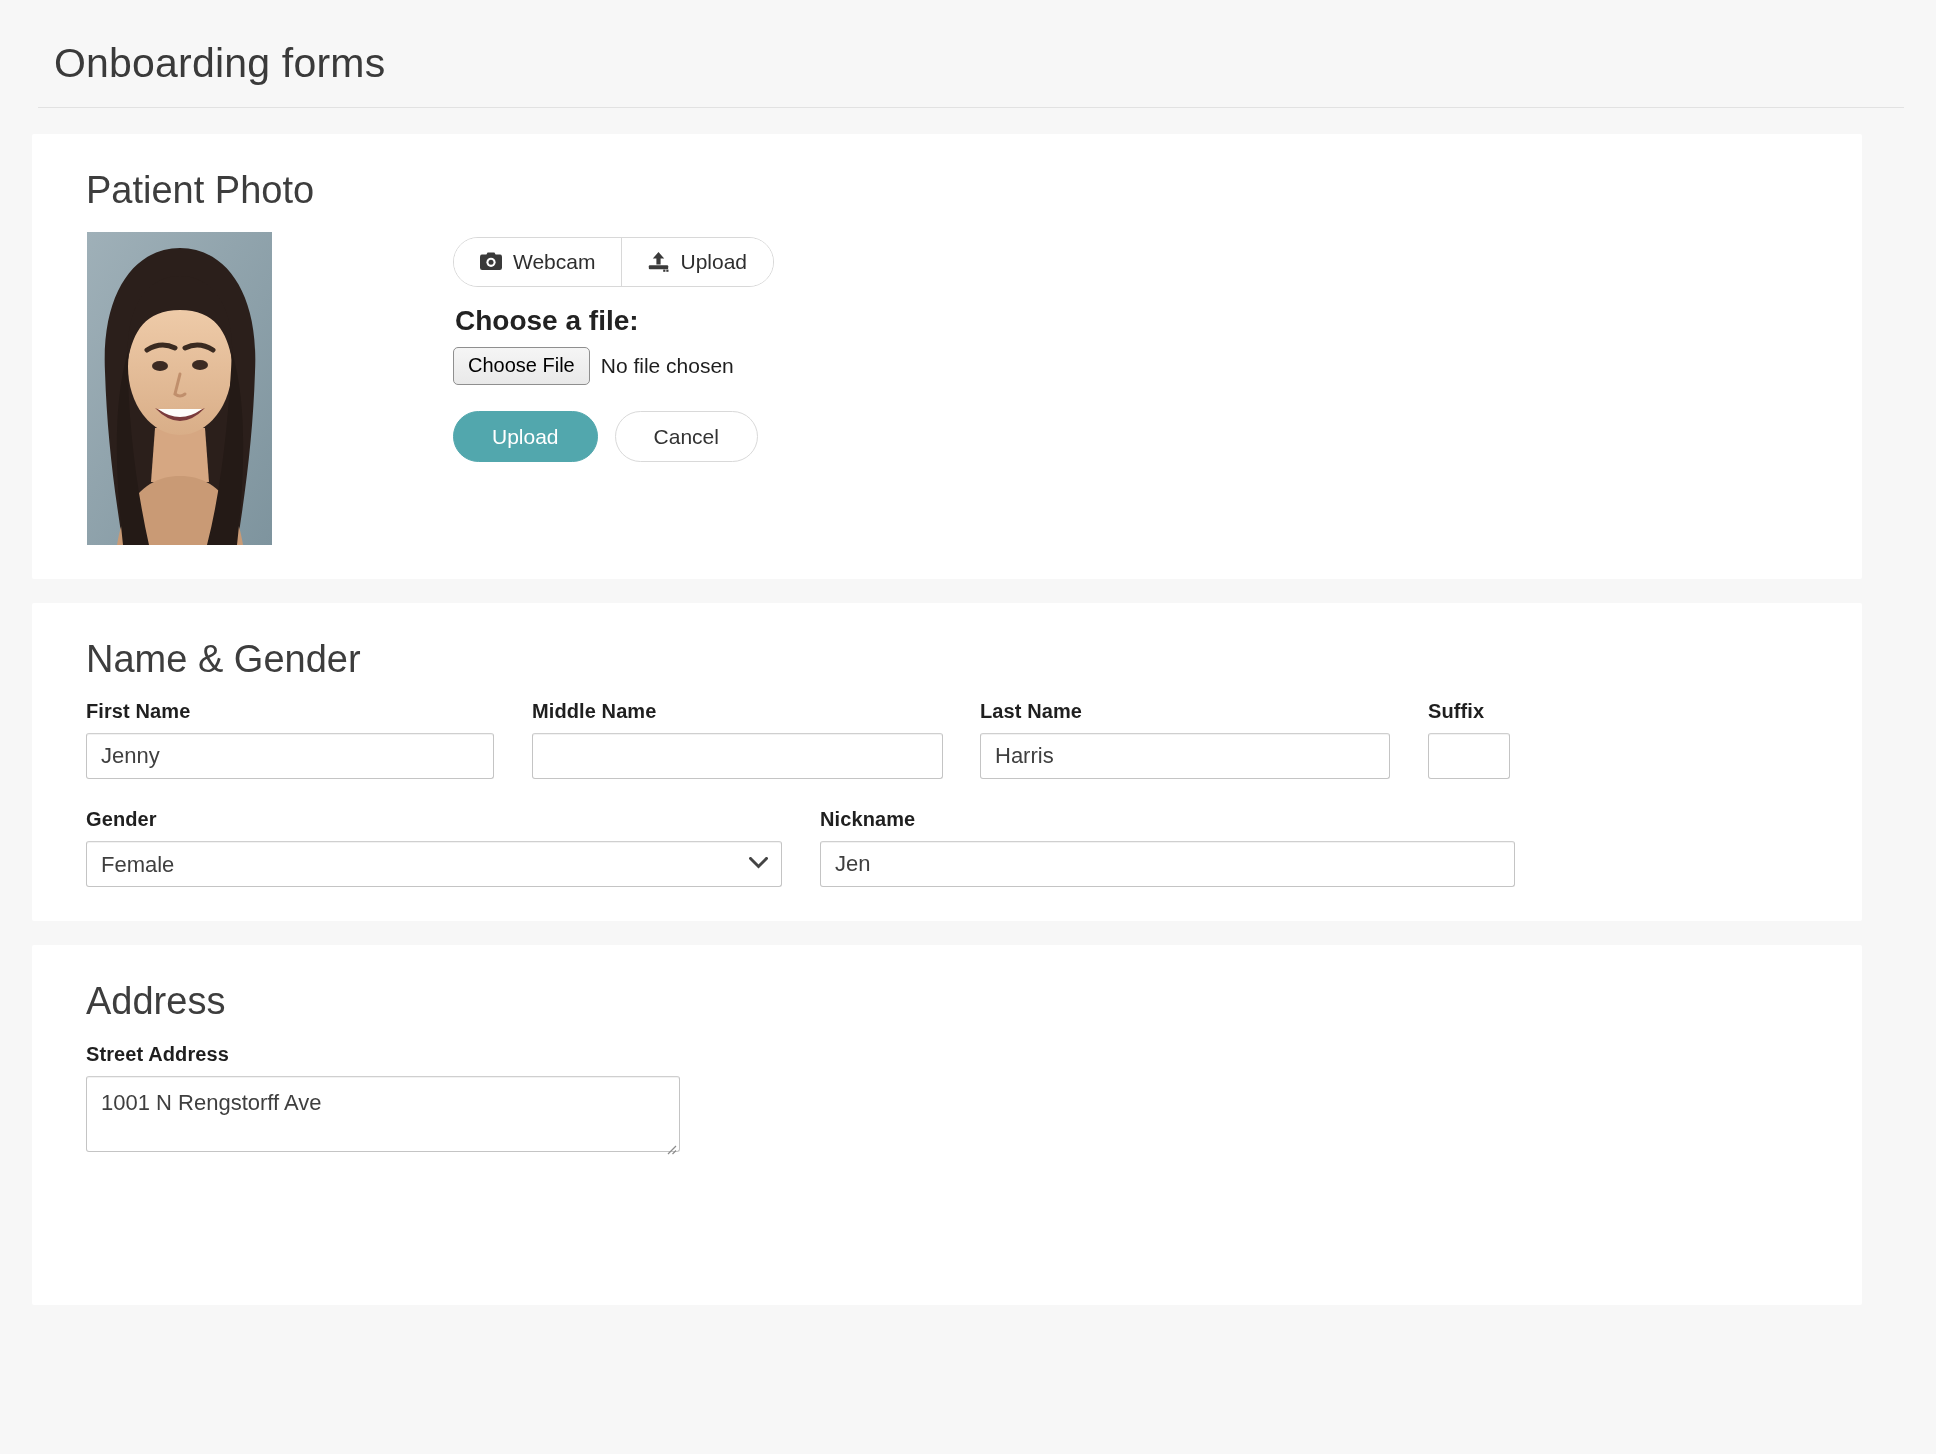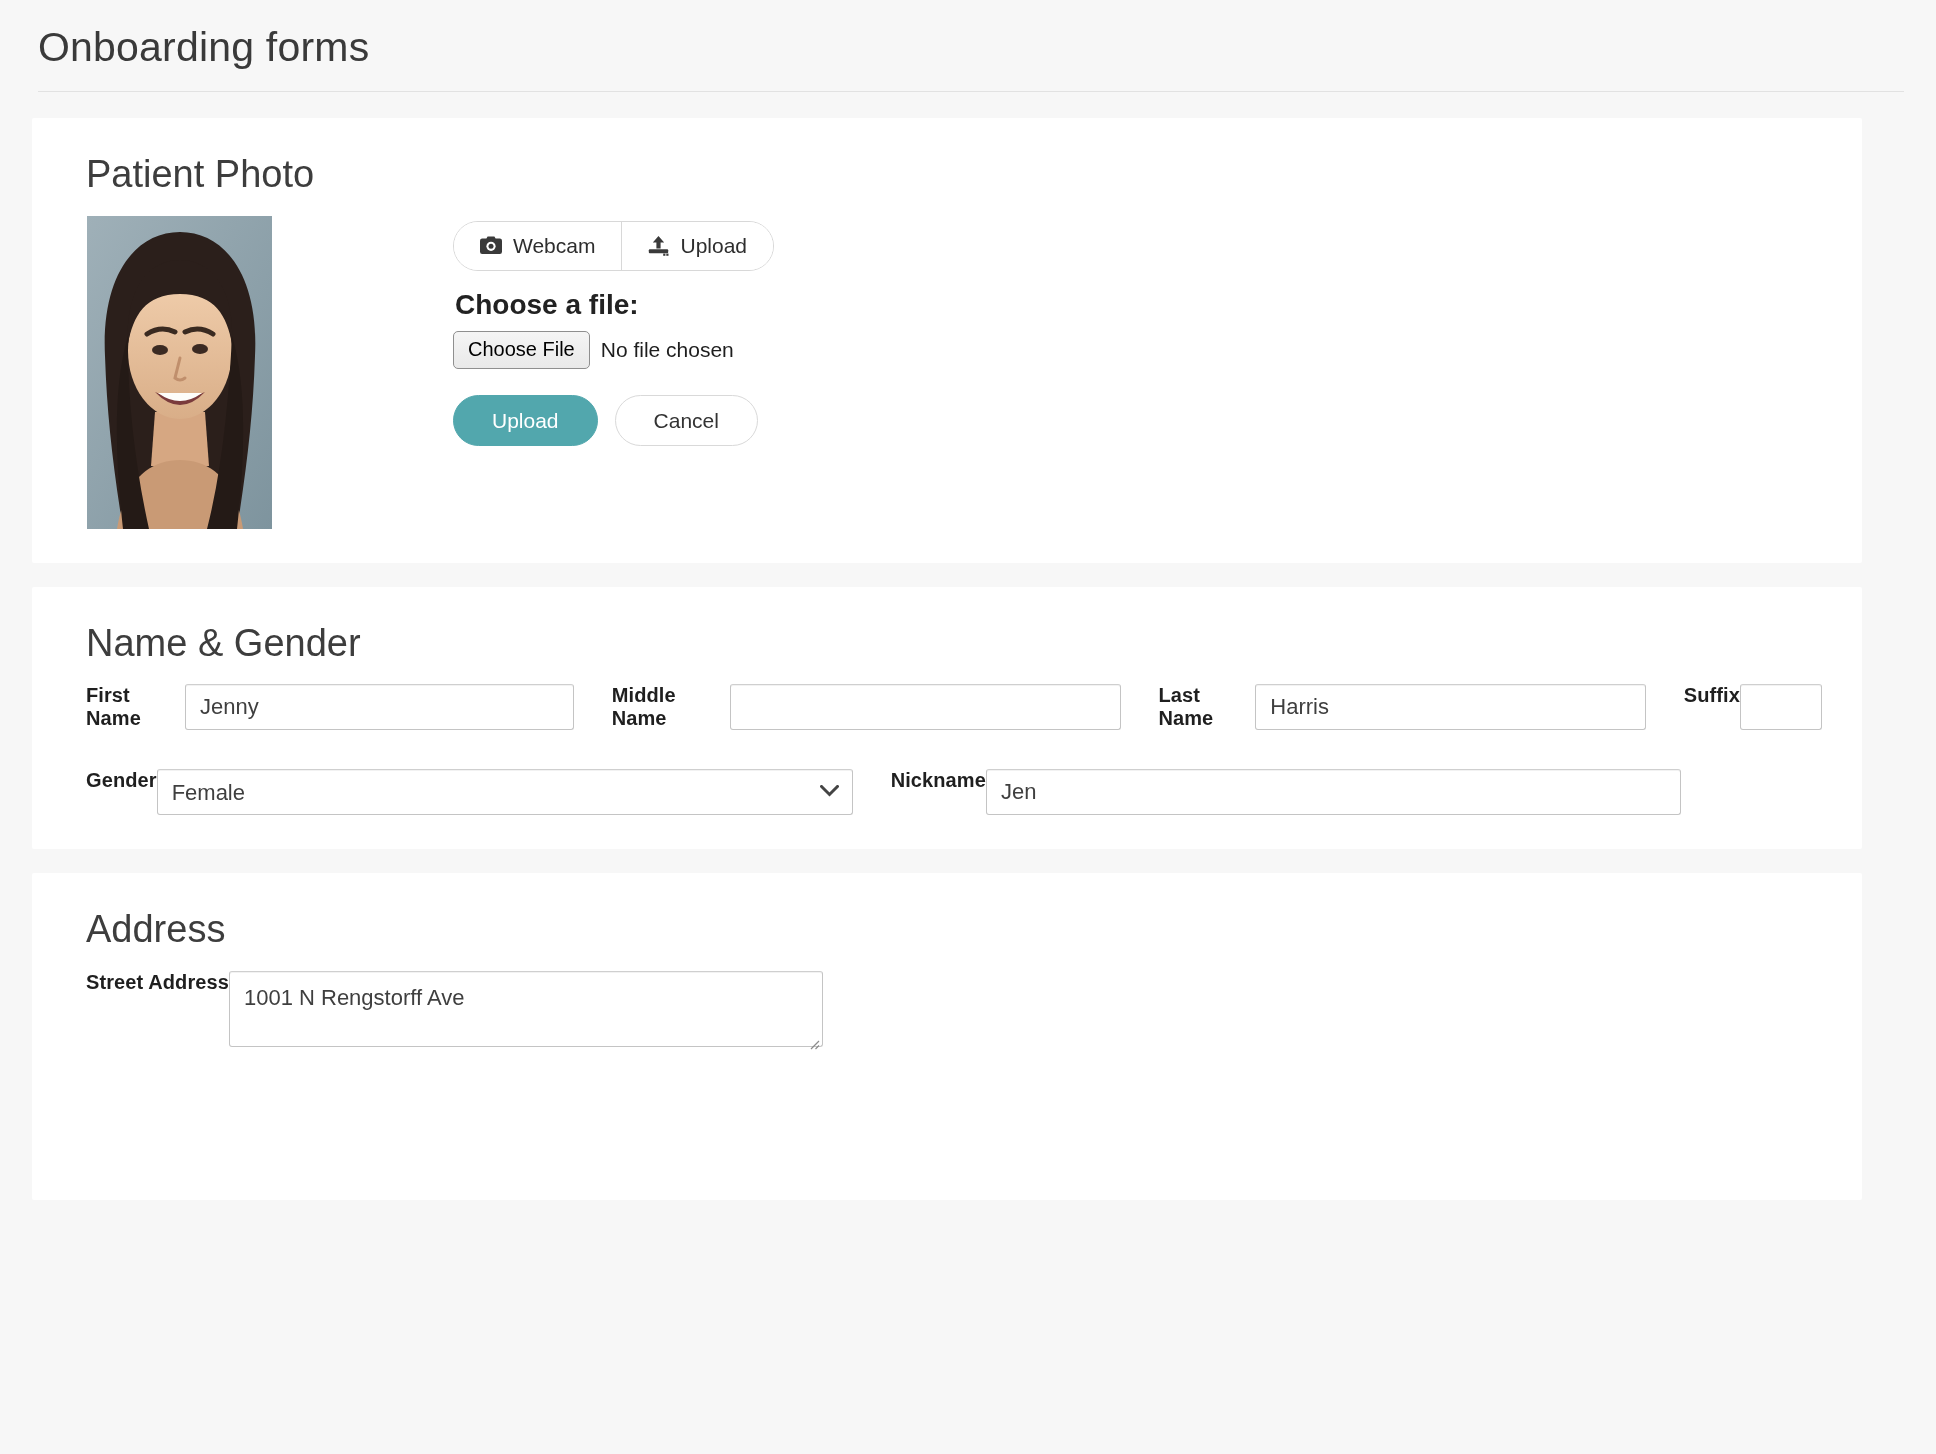--- a/index.html
+++ b/index.html
@@ -16,21 +16,21 @@
   
   .page-header {
     padding: 22px 40px 0 38px;
   }
   .page-title {
     font-size: 41px;
     font-weight: 300;
     color: #3a3a3a;
     letter-spacing: 0.2px;
     line-height: 1.25;
-    margin: 0;
+    margin: 16px;
   }
   .header-rule {
     margin: 18px 32px 0 38px;
     height: 1px;
     background: #e2e2e2;
   }
 
   
   .card {
     background: #ffffff;
@@ -112,21 +112,21 @@
     border: 1px solid #52a7ad;
   }
   .btn-secondary {
     background: #ffffff;
     color: #333;
     border: 1px solid #d9d9d9;
   }
 
   
   .field-row { display: flex; margin-left: 32px; }
-  .field { display: flex; flex-direction: row; }
+  .field { display: flex; flex-direction: column; }
   .field-label {
     font-size: 20px;
     font-weight: bold;
     color: #1f1f1f;
     margin-bottom: 10px;
     letter-spacing: 0.1px;
   }
   .control {
     font-family: inherit;
     font-size: 22px;

